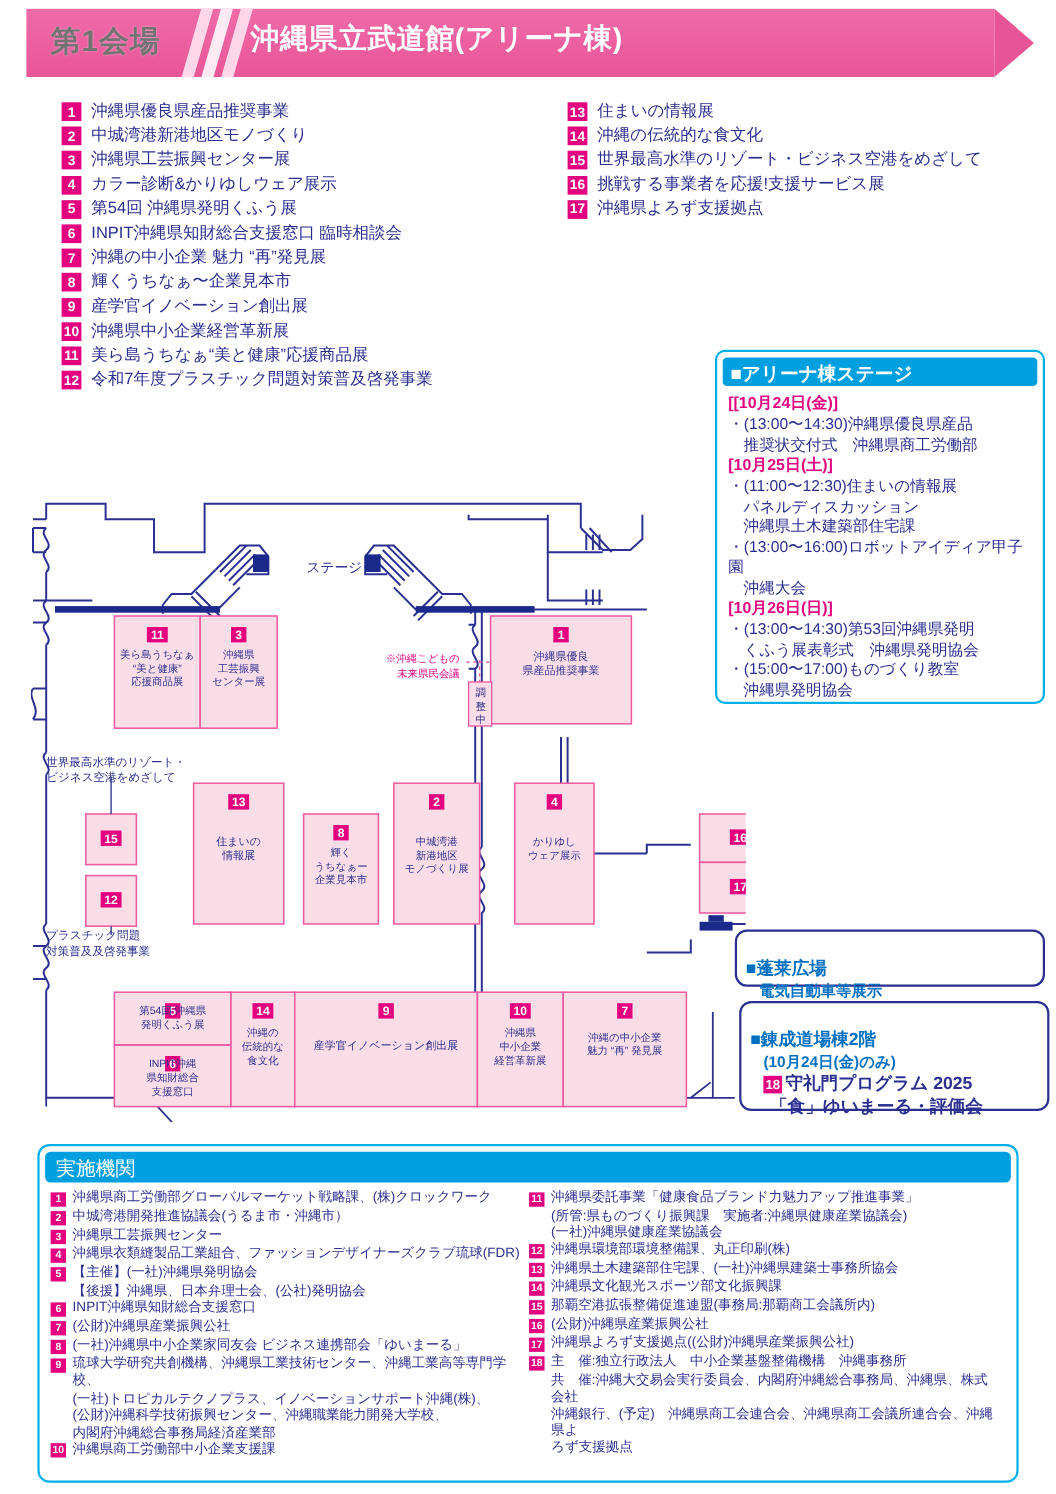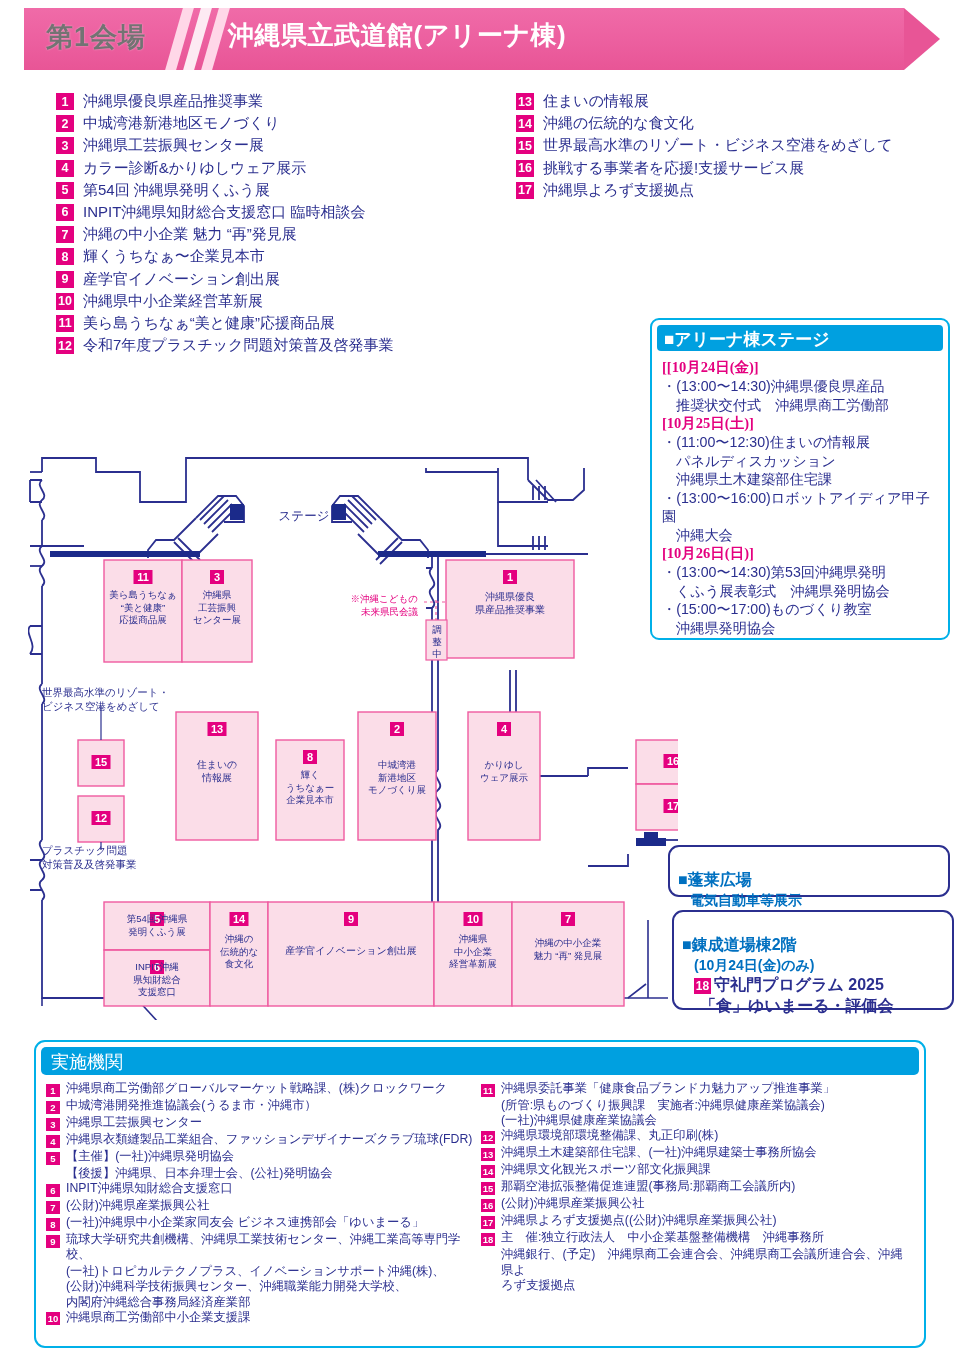--- a/index.html
+++ b/index.html
@@ -58,21 +58,21 @@
   
   .stage-box {
     position:absolute; left:650px; top:318px; width:300px; height:322px;
     border:2.5px solid #00b0e8; border-radius:9px; background:#ffffff;
   }
   .stage-head {
     margin:5px 5px 0 5px; height:26px; background:#00a0e0; border-radius:4px;
     color:#fff; font-size:17px; font-weight:bold; padding:3px 0 0 7px;
   }
   .stage-body { padding:7px 9px 0 10px; }
-  .sched-date { color:#e4007f; font-size:14.5px; font-weight:bold; line-height:19px;font-family:Liberation Serif, serif; }
+  .sched-date { color:#e4007f; font-size:14.5px; font-weight:bold; line-height:19px; }
   .sched-line { font-size:14.2px; color:#2b2f8f; line-height:18.5px; }
   .sched-line.ind { padding-left:14px; }
 
   
   .round-box {
     position:absolute; border:2.2px solid #2b2f8f; border-radius:11px; background:#fff;
   }
   .rb1 { left:668px; top:845px; width:282px; height:52px; }
   .rb2 { left:672px; top:910px; width:282px; height:100px; }
   .rb-l1 { font-size:16px; font-weight:bold; color:#0070c0; padding:23px 0 0 8px; }
@@ -524,17 +524,18 @@
           <span class="txt">(公財)沖縄県産業振興公社</span>
         </div>
         <div class="org-row">
           <span class="badge">17</span>
           <span class="txt">沖縄県よろず支援拠点((公財)沖縄県産業振興公社)</span>
         </div>
         <div class="org-row">
           <span class="badge">18</span>
           <span class="txt">主　催:独立行政法人　中小企業基盤整備機構　沖縄事務所</span>
         </div>
+        <div class="org-sub">共　催:沖縄大交易会実行委員会、内閣府沖縄総合事務局、沖縄県、株式会社</div>
         <div class="org-sub">沖縄銀行、(予定)　沖縄県商工会連合会、沖縄県商工会議所連合会、沖縄県よ</div>
         <div class="org-sub">ろず支援拠点</div>
       </div>
   </div>
 </div>
 
 </body></html>

